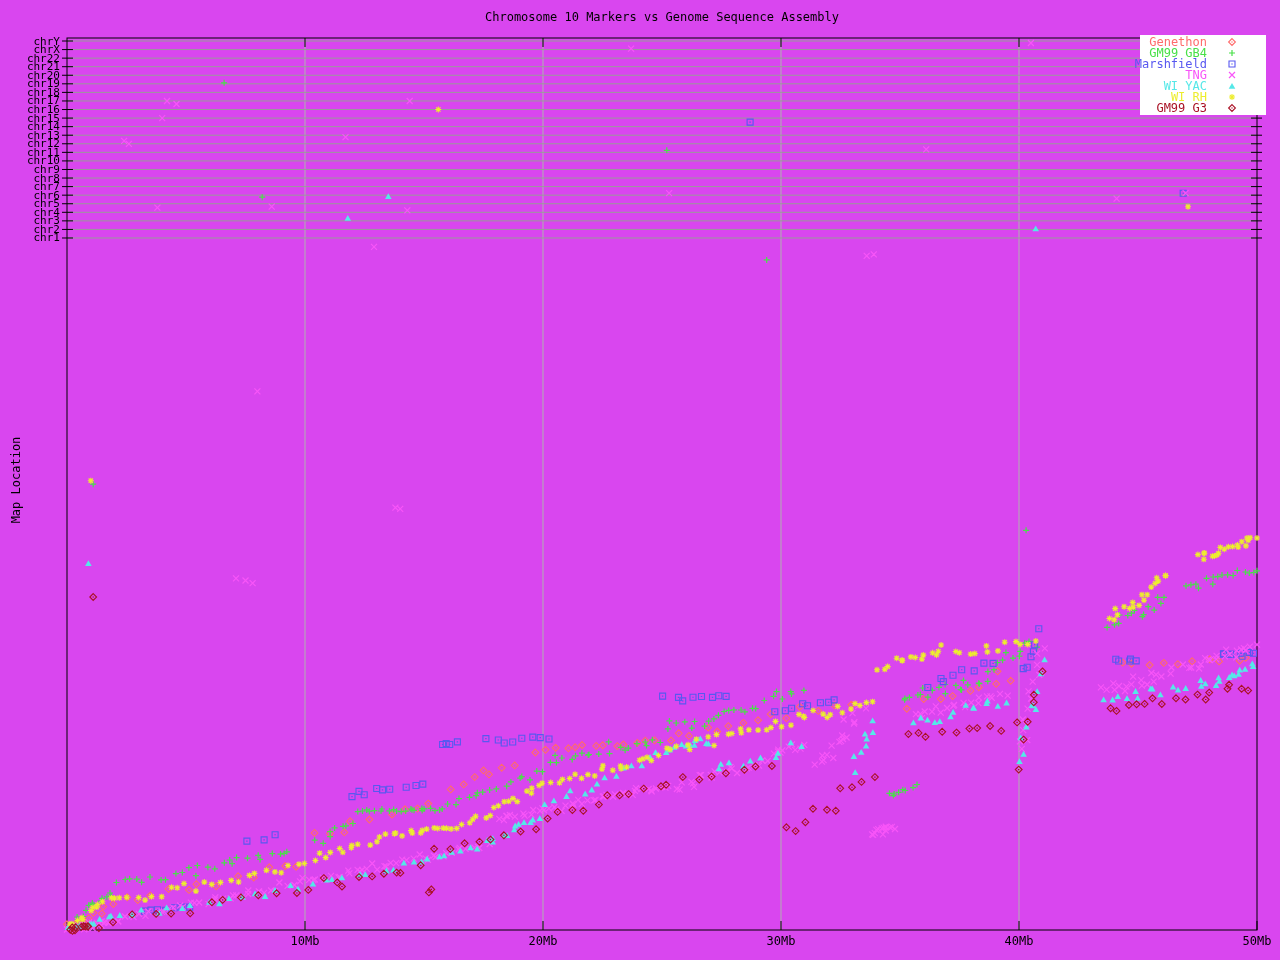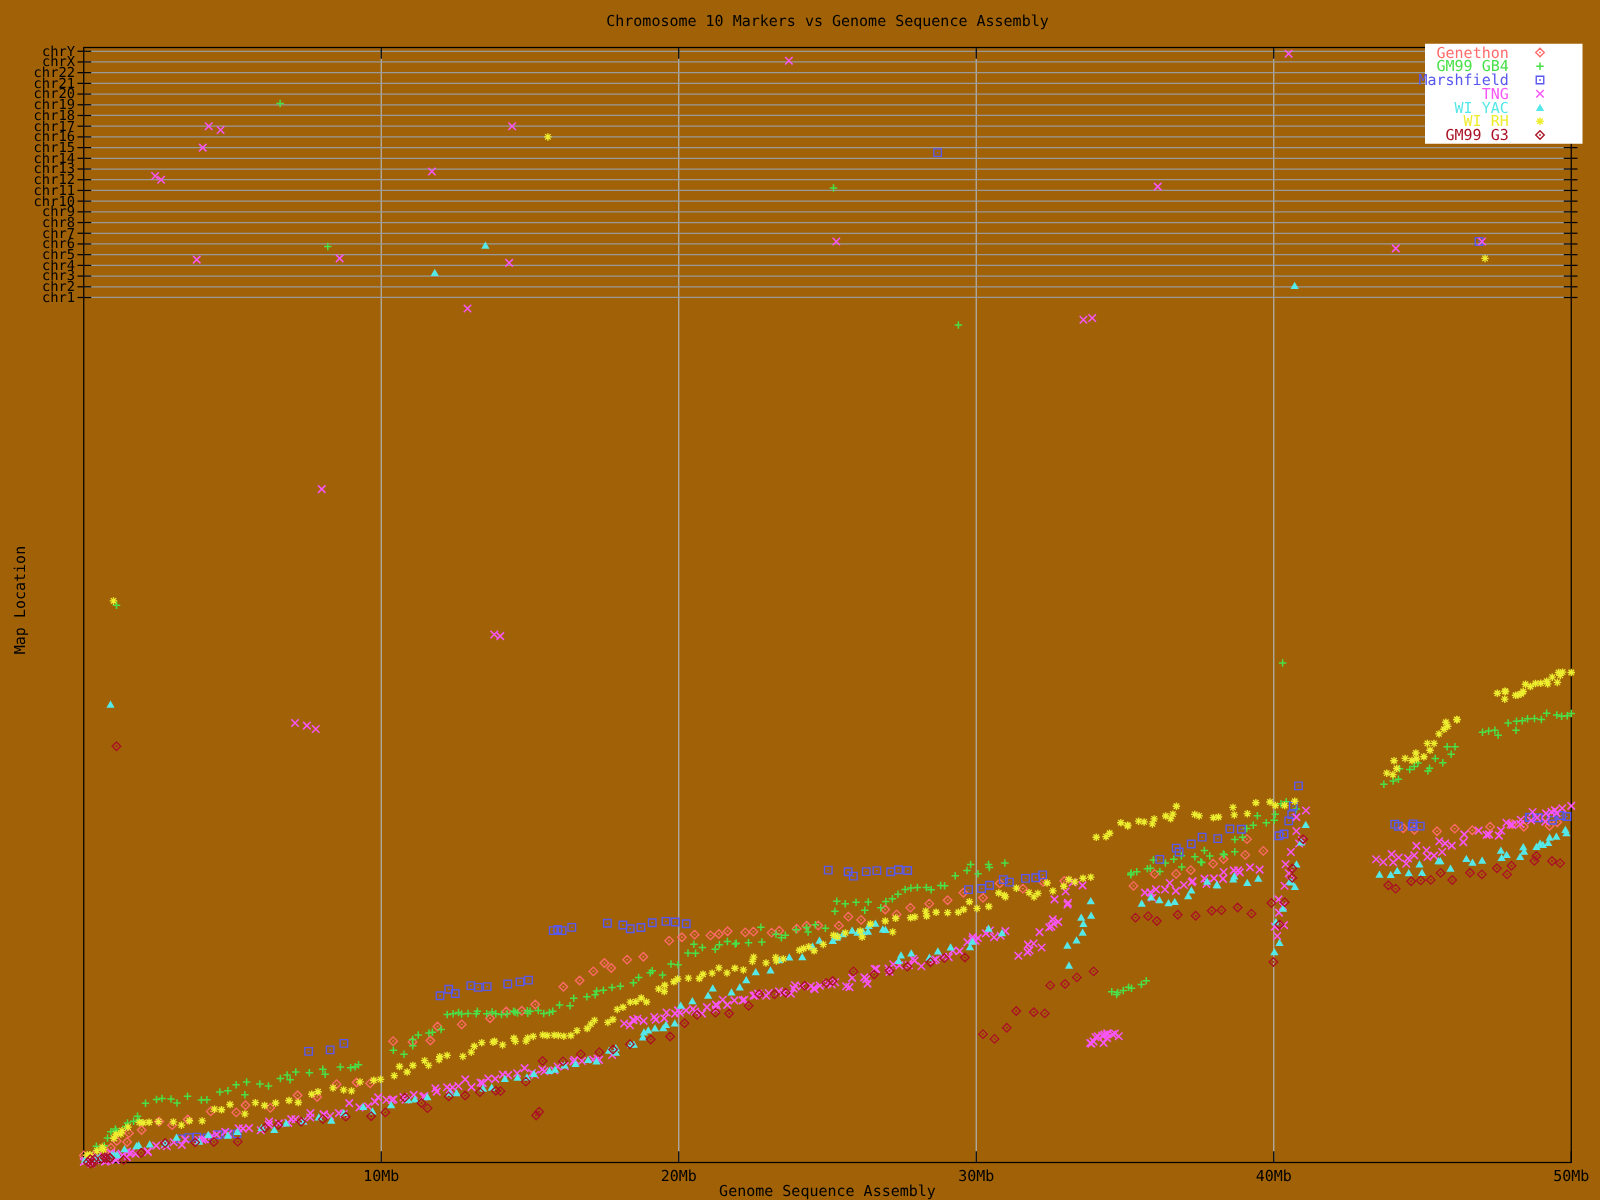--- a/index.html
+++ b/index.html
@@ -1,31 +1,30 @@
 <!DOCTYPE html>
 <html><head>
 <meta charset="utf-8">
 <style>
   html,body{margin:0;padding:0;background:#fff;}
-  .stage{position:relative;width:1280px;height:960px;background:#a16207;overflow:hidden;
+  .stage{position:relative;width:1280px;height:960px;background:#d946ef;overflow:hidden;
          font-family:"DejaVu Sans Mono",monospace;color:#000;}
   .title{position:absolute;left:67px;top:10px;width:1190px;text-align:center;
          font-size:12px;letter-spacing:0;white-space:nowrap;}
   .xlab{position:absolute;left:67px;top:946px;width:1190px;text-align:center;font-size:12px;}
   .ylab{position:absolute;left:-39px;top:473px;width:110px;height:14px;text-align:center;
         font-size:12px;transform:rotate(-90deg);white-space:nowrap;}
   svg text{font-family:"DejaVu Sans Mono",monospace;fill:#000;}
 </style>
 </head>
 <body>
 
 <div class="stage">
   <div class="title">Chromosome 10 Markers vs Genome Sequence Assembly</div>
   <div class="ylab">Map Location</div>
-  <div class="xlab">Genome Sequence Assembly</div>
   <svg id="plot" width="1280" height="960" viewBox="0 0 1280 960">
       <g>
         <line x1="305" y1="38" x2="305" y2="930" stroke="#b0b0b0" stroke-width="1"></line>
         <line x1="543" y1="38" x2="543" y2="930" stroke="#b0b0b0" stroke-width="1"></line>
         <line x1="781" y1="38" x2="781" y2="930" stroke="#b0b0b0" stroke-width="1"></line>
         <line x1="1019" y1="38" x2="1019" y2="930" stroke="#b0b0b0" stroke-width="1"></line>
       </g>
       <g>
         <line x1="67" y1="41" x2="1257" y2="41" stroke="#9a9a9a" stroke-width="1"></line>
         <line x1="62" y1="41" x2="73" y2="41" stroke="#000000" stroke-width="1"></line>

